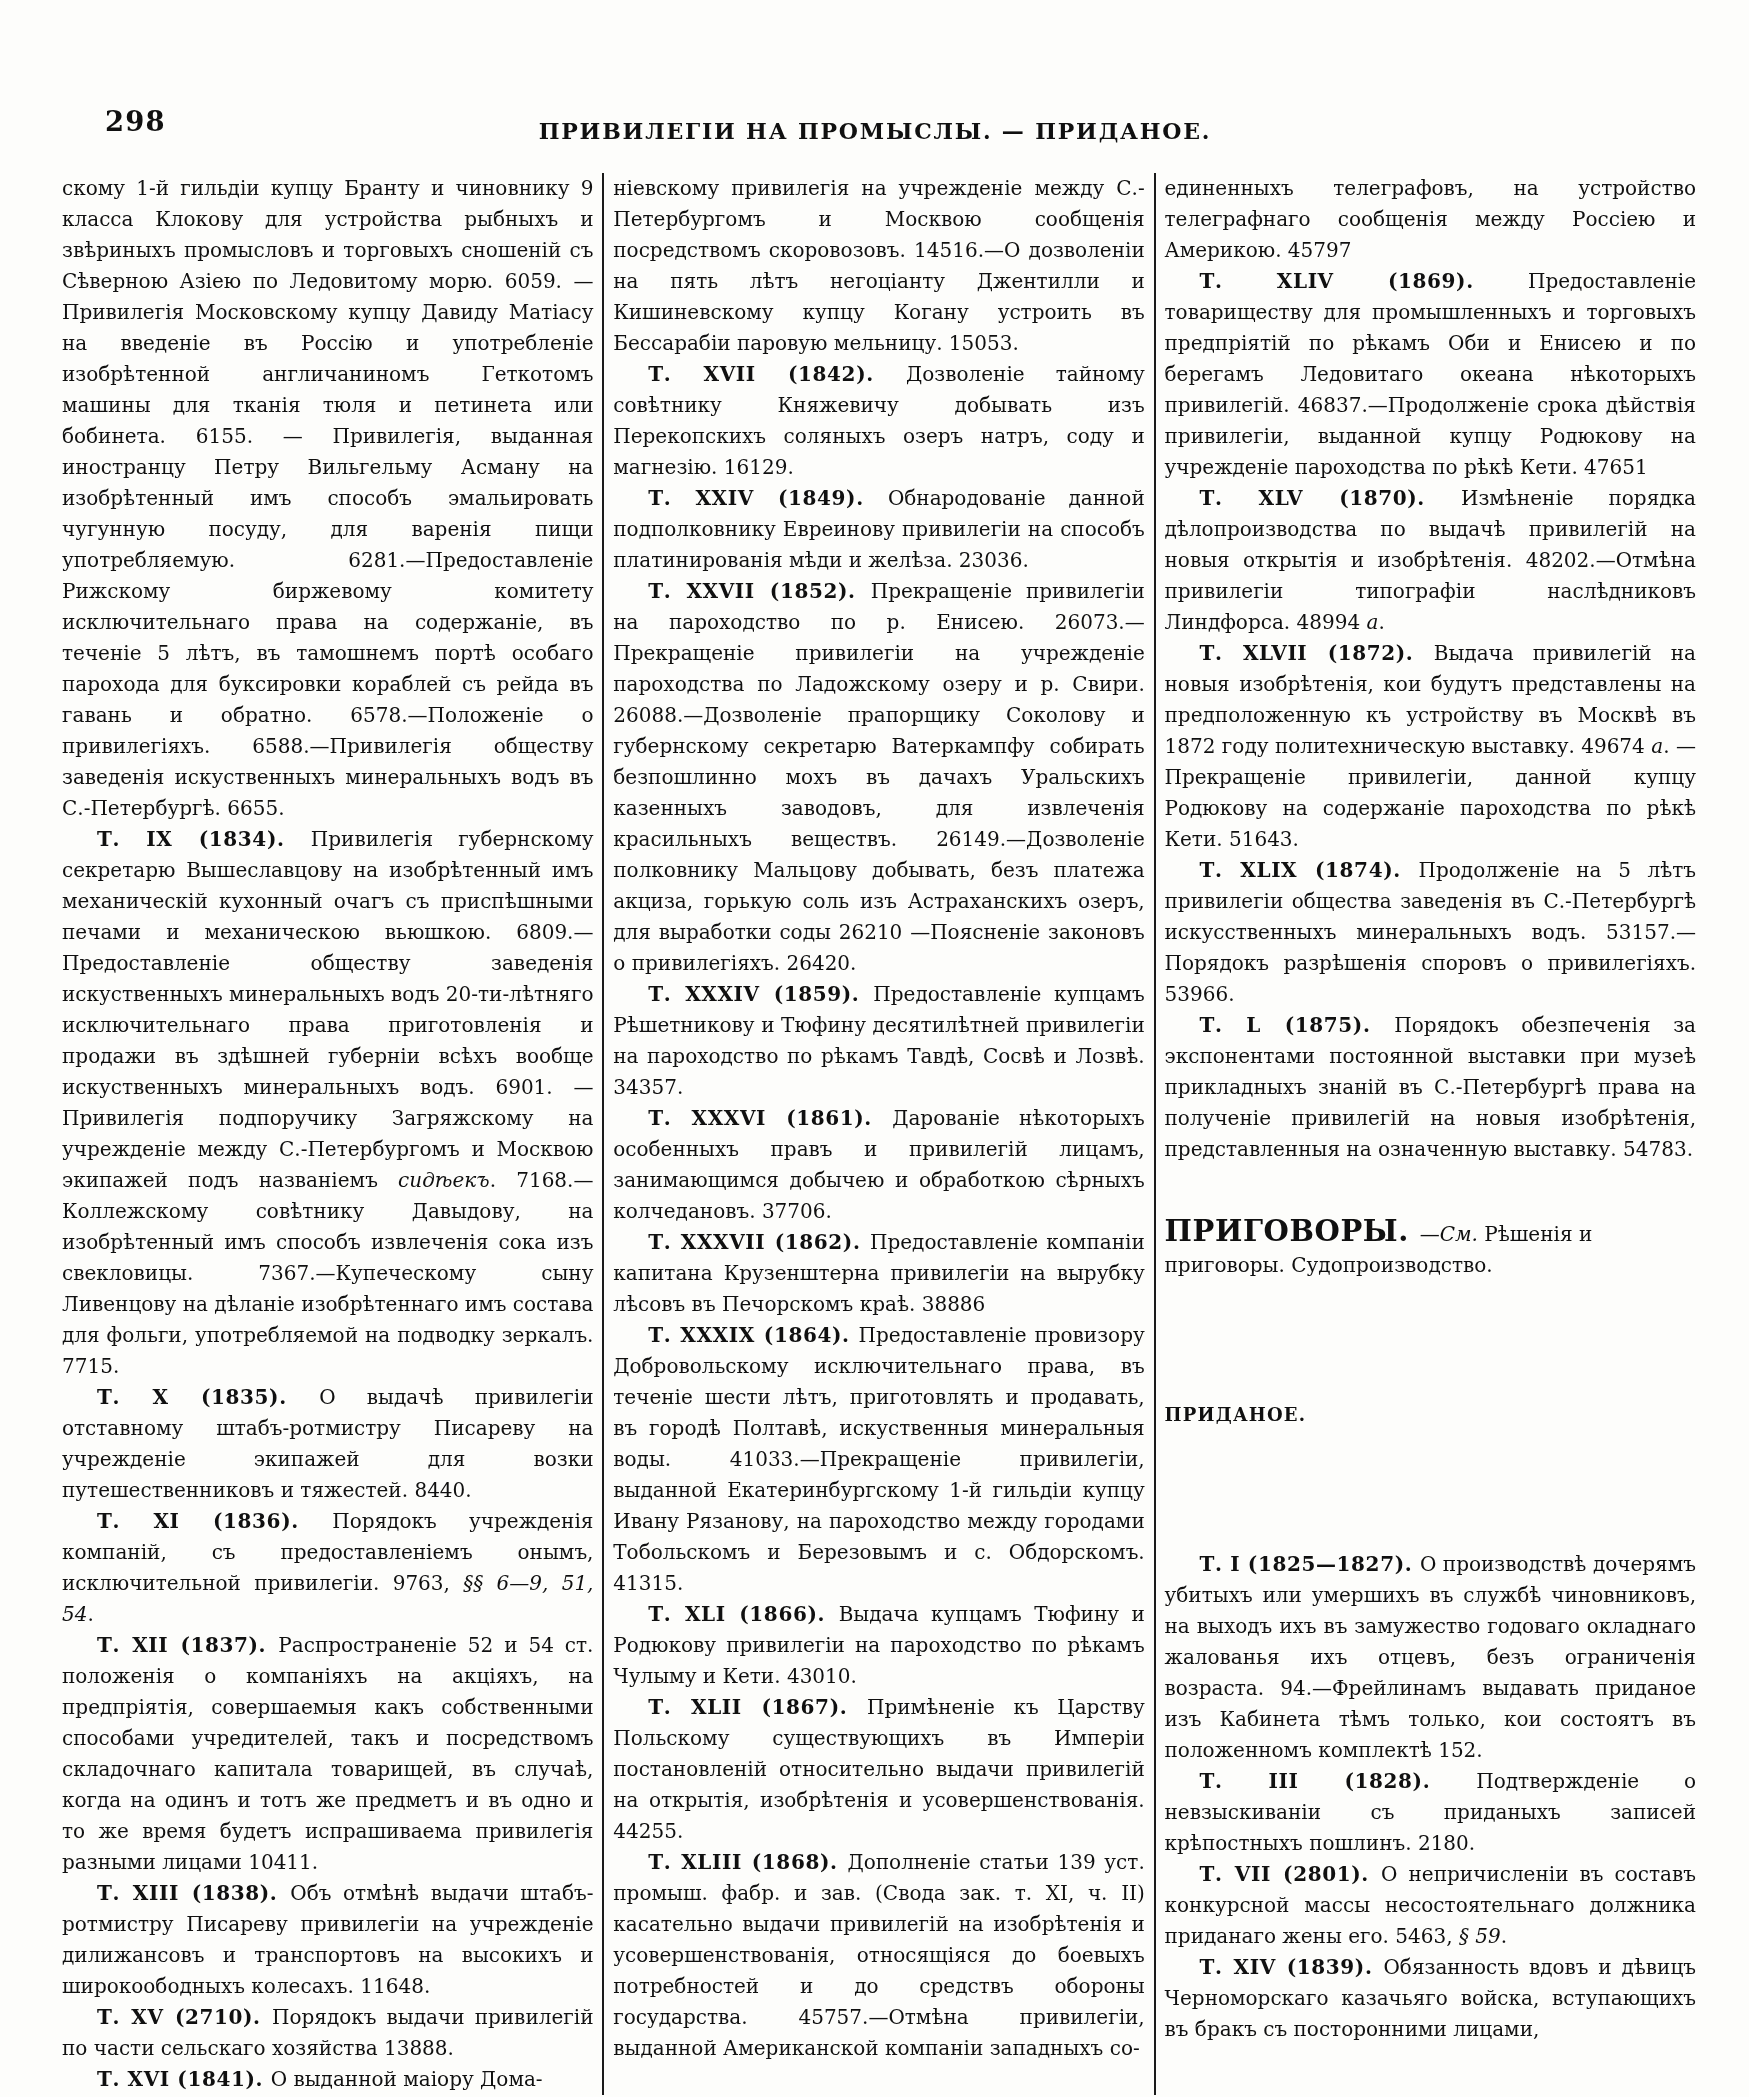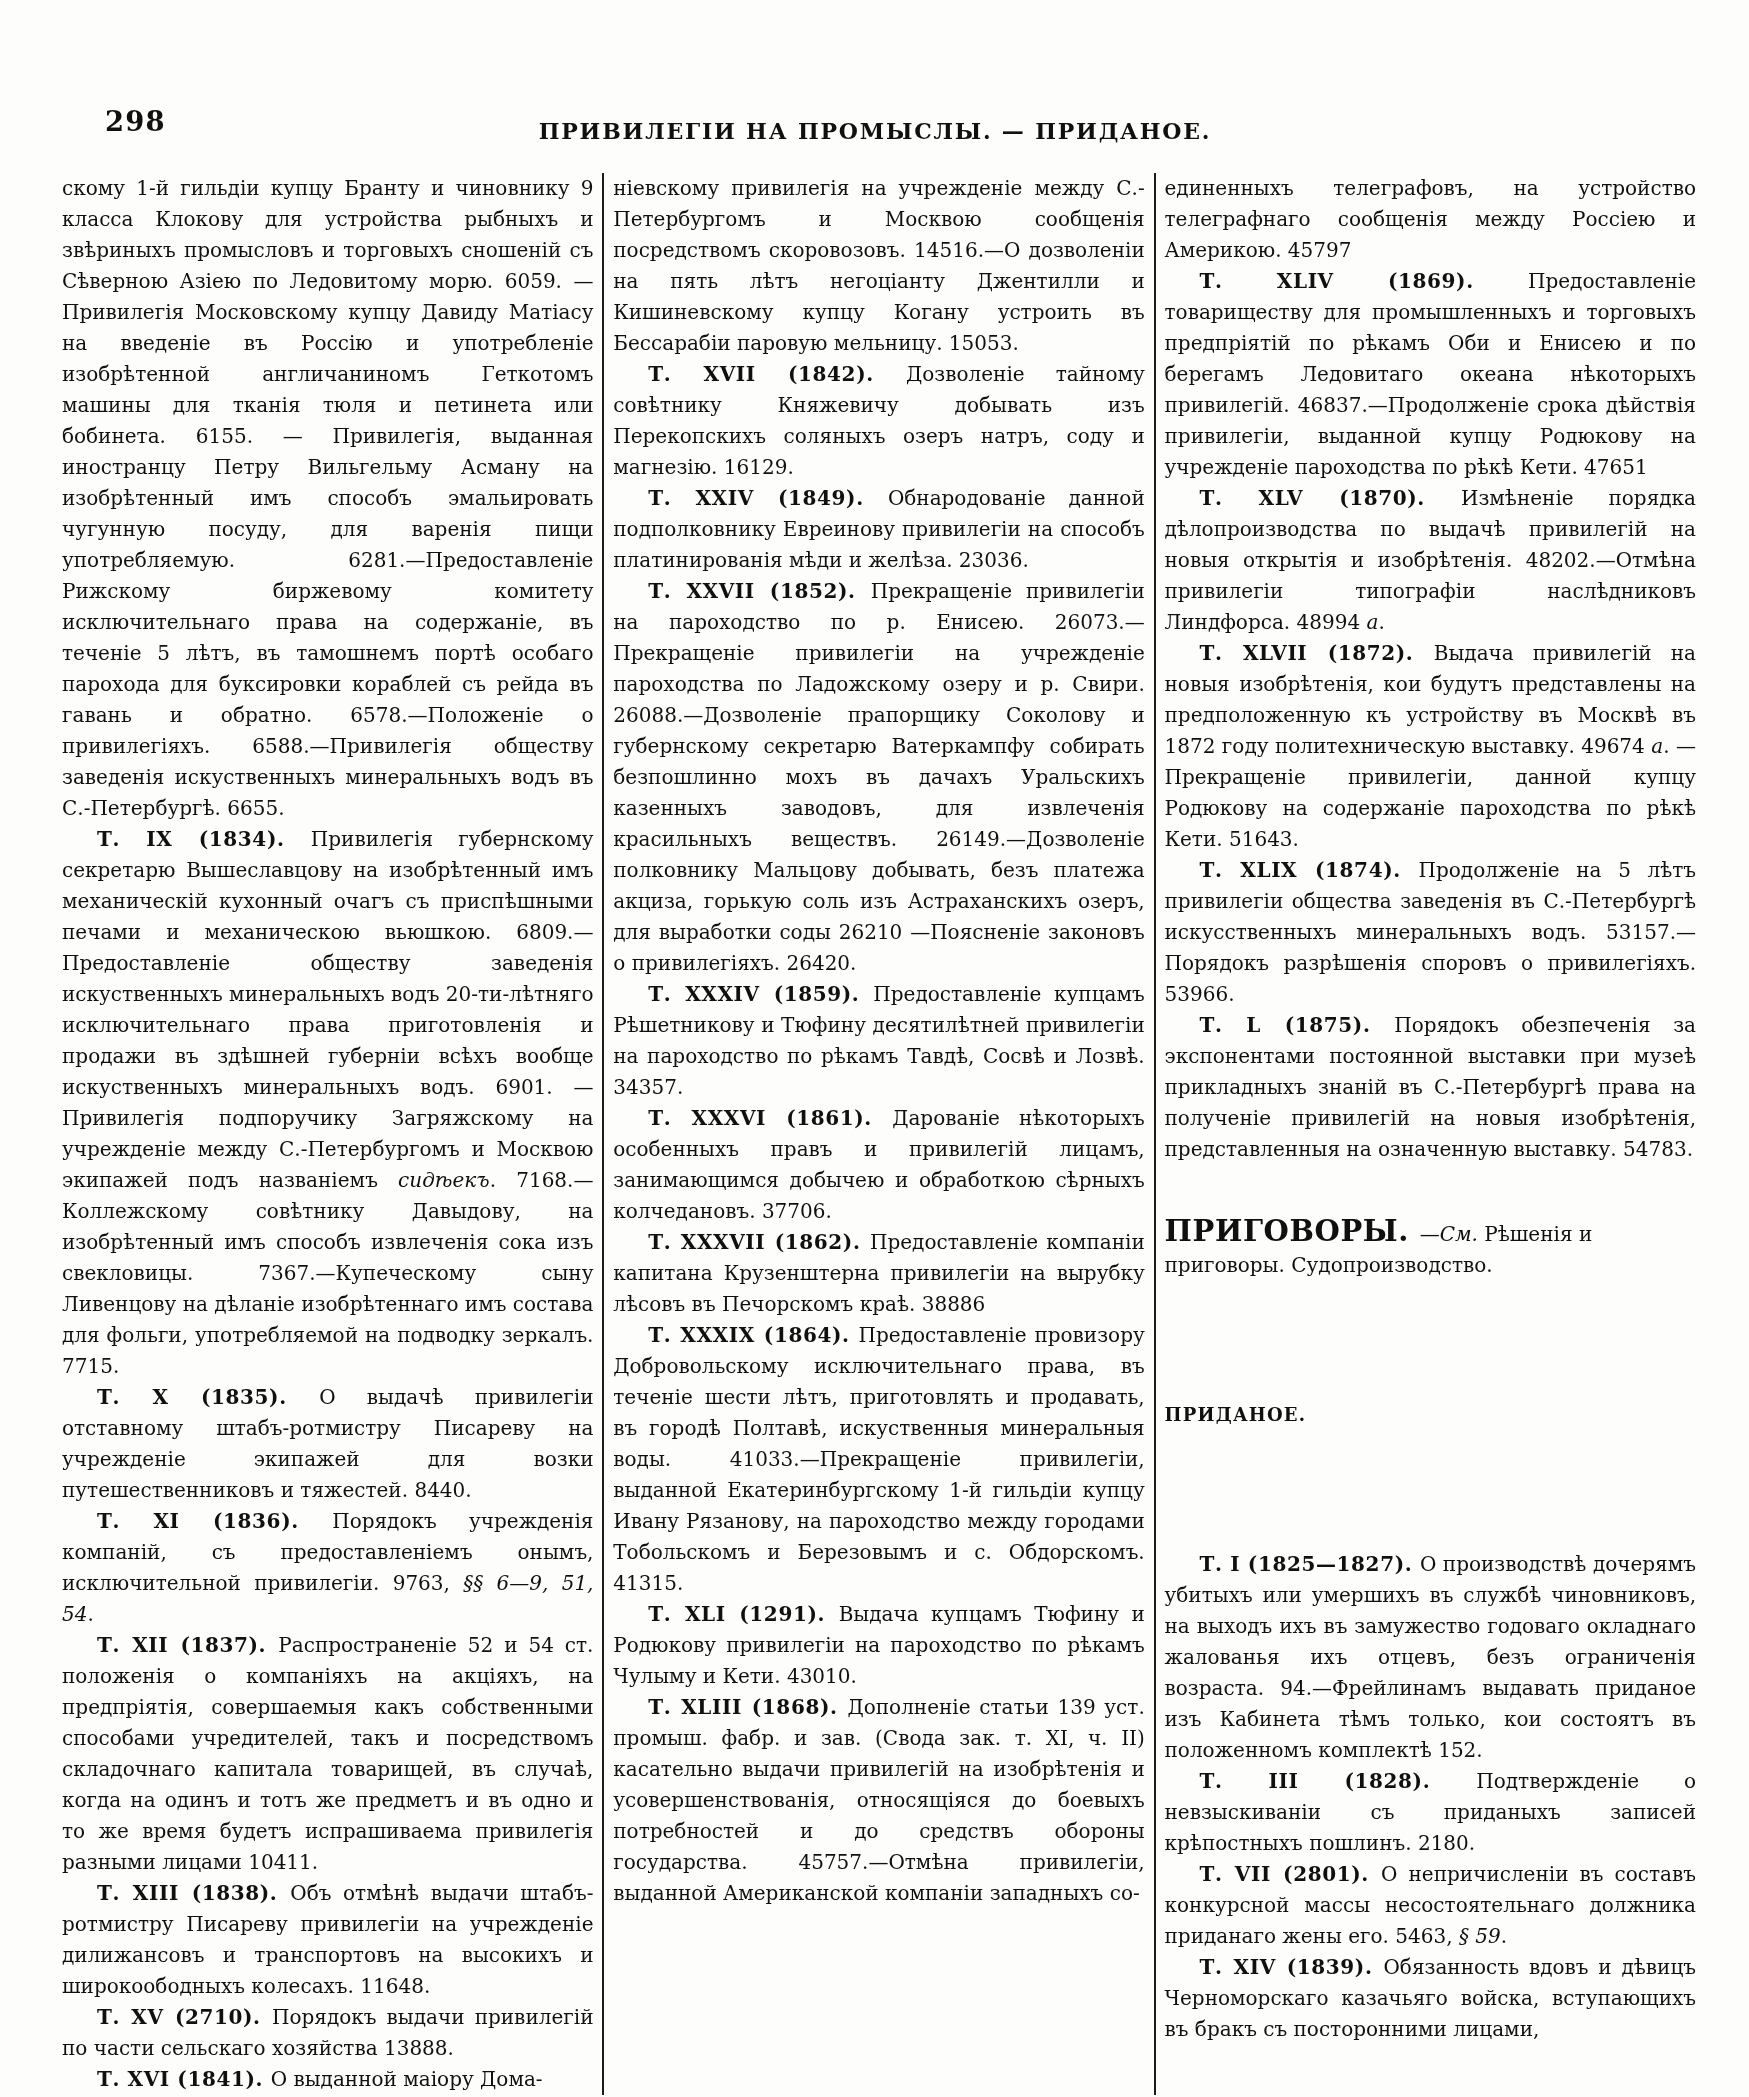--- a/index.html
+++ b/index.html
@@ -96,21 +96,22 @@
     <div class="rule"></div>
     <section class="col">
         <p class="entry continuation"><span>ніевскому привилегія на учрежденіе между С.-Петербургомъ и Москвою сообщенія посредствомъ скоровозовъ. 14516.—О дозволеніи на пять лѣтъ негоціанту Джентилли и Кишиневскому купцу Когану устроить въ Бессарабіи паровую мельницу. 15053.</span></p>
         <p class="entry entry"><b class="lead">Т. XVII (1842). </b><span>Дозволеніе тайному совѣтнику Княжевичу добывать изъ Перекопскихъ соляныхъ озеръ натръ, соду и магнезію. 16129.</span></p>
         <p class="entry entry"><b class="lead">Т. XXIV (1849). </b><span>Обнародованіе данной подполковнику Евреинову привилегіи на способъ платинированія мѣди и желѣза. 23036.</span></p>
         <p class="entry entry"><b class="lead">Т. XXVII (1852). </b><span>Прекращеніе привилегіи на пароходство по р. Енисею. 26073.—Прекращеніе привилегіи на учрежденіе пароходства по Ладожскому озеру и р. Свири. 26088.—Дозволеніе прапорщику Соколову и губернскому секретарю Ватеркампфу собирать безпошлинно мохъ въ дачахъ Уральскихъ казенныхъ заводовъ, для извлеченія красильныхъ веществъ. 26149.—Дозволеніе полковнику Мальцову добывать, безъ платежа акциза, горькую соль изъ Астраханскихъ озеръ, для выработки соды 26210 —Поясненіе законовъ о привилегіяхъ. 26420.</span></p>
         <p class="entry entry"><b class="lead">Т. XXXIV (1859). </b><span>Предоставленіе купцамъ Рѣшетникову и Тюфину десятилѣтней привилегіи на пароходство по рѣкамъ Тавдѣ, Сосвѣ и Лозвѣ. 34357.</span></p>
         <p class="entry entry"><b class="lead">Т. XXXVI (1861). </b><span>Дарованіе нѣкоторыхъ особенныхъ правъ и привилегій лицамъ, занимающимся добычею и обработкою сѣрныхъ колчедановъ. 37706.</span></p>
         <p class="entry entry"><b class="lead">Т. XXXVII (1862). </b><span>Предоставленіе компаніи капитана Крузенштерна привилегіи на вырубку лѣсовъ въ Печорскомъ краѣ. 38886</span></p>
         <p class="entry entry"><b class="lead">Т. XXXIX (1864). </b><span>Предоставленіе провизору Добровольскому исключительнаго права, въ теченіе шести лѣтъ, приготовлять и продавать, въ городѣ Полтавѣ, искуственныя минеральныя воды. 41033.—Прекращеніе привилегіи, выданной Екатеринбургскому 1-й гильдіи купцу Ивану Рязанову, на пароходство между городами Тобольскомъ и Березовымъ и с. Обдорскомъ. 41315.</span></p>
-        <p class="entry entry"><b class="lead">Т. XLI (1291). </b><span>Выдача купцамъ Тюфину и Родюкову привилегіи на пароходство по рѣкамъ Чулыму и Кети. 43010.</span></p>
+        <p class="entry entry"><b class="lead">Т. XLI (1866). </b><span>Выдача купцамъ Тюфину и Родюкову привилегіи на пароходство по рѣкамъ Чулыму и Кети. 43010.</span></p>
+        <p class="entry entry"><b class="lead">Т. XLII (1867). </b><span>Примѣненіе къ Царству Польскому существующихъ въ Имперіи постановленій относительно выдачи привилегій на открытія, изобрѣтенія и усовершенствованія. 44255.</span></p>
         <p class="entry entry"><b class="lead">Т. XLIII (1868). </b><span>Дополненіе статьи 139 уст. промыш. фабр. и зав. (Свода зак. т. XI, ч. II) касательно выдачи привилегій на изобрѣтенія и усовершенствованія, относящіяся до боевыхъ потребностей и до средствъ обороны государства. 45757.—Отмѣна привилегіи, выданной Американской компаніи западныхъ со-</span></p>
       </section>
     <div class="rule"></div>
     <section class="col">
         <p class="entry continuation"><span>единенныхъ телеграфовъ, на устройство телеграфнаго сообщенія между Россіею и Америкою. 45797</span></p>
         <p class="entry entry"><b class="lead">Т. XLIV (1869). </b><span>Предоставленіе товариществу для промышленныхъ и торговыхъ предпріятій по рѣкамъ Оби и Енисею и по берегамъ Ледовитаго океана нѣкоторыхъ привилегій. 46837.—Продолженіе срока дѣйствія привилегіи, выданной купцу Родюкову на учрежденіе пароходства по рѣкѣ Кети. 47651</span></p>
         <p class="entry entry"><b class="lead">Т. XLV (1870). </b><span>Измѣненіе порядка дѣлопроизводства по выдачѣ привилегій на новыя открытія и изобрѣтенія. 48202.—Отмѣна привилегіи типографіи наслѣдниковъ Линдфорса. 48994 <i>a</i>.</span></p>
         <p class="entry entry"><b class="lead">Т. XLVII (1872). </b><span>Выдача привилегій на новыя изобрѣтенія, кои будутъ представлены на предположенную къ устройству въ Москвѣ въ 1872 году политехническую выставку. 49674 <i>a</i>. — Прекращеніе привилегіи, данной купцу Родюкову на содержаніе пароходства по рѣкѣ Кети. 51643.</span></p>
         <p class="entry entry"><b class="lead">Т. XLIX (1874). </b><span>Продолженіе на 5 лѣтъ привилегіи общества заведенія въ С.-Петербургѣ искусственныхъ минеральныхъ водъ. 53157.—Порядокъ разрѣшенія споровъ о привилегіяхъ. 53966.</span></p>
         <p class="entry entry"><b class="lead">Т. L (1875). </b><span>Порядокъ обезпеченія за экспонентами постоянной выставки при музеѣ прикладныхъ знаній въ С.-Петербургѣ права на полученіе привилегій на новыя изобрѣтенія, представленныя на означенную выставку. 54783.</span></p>

